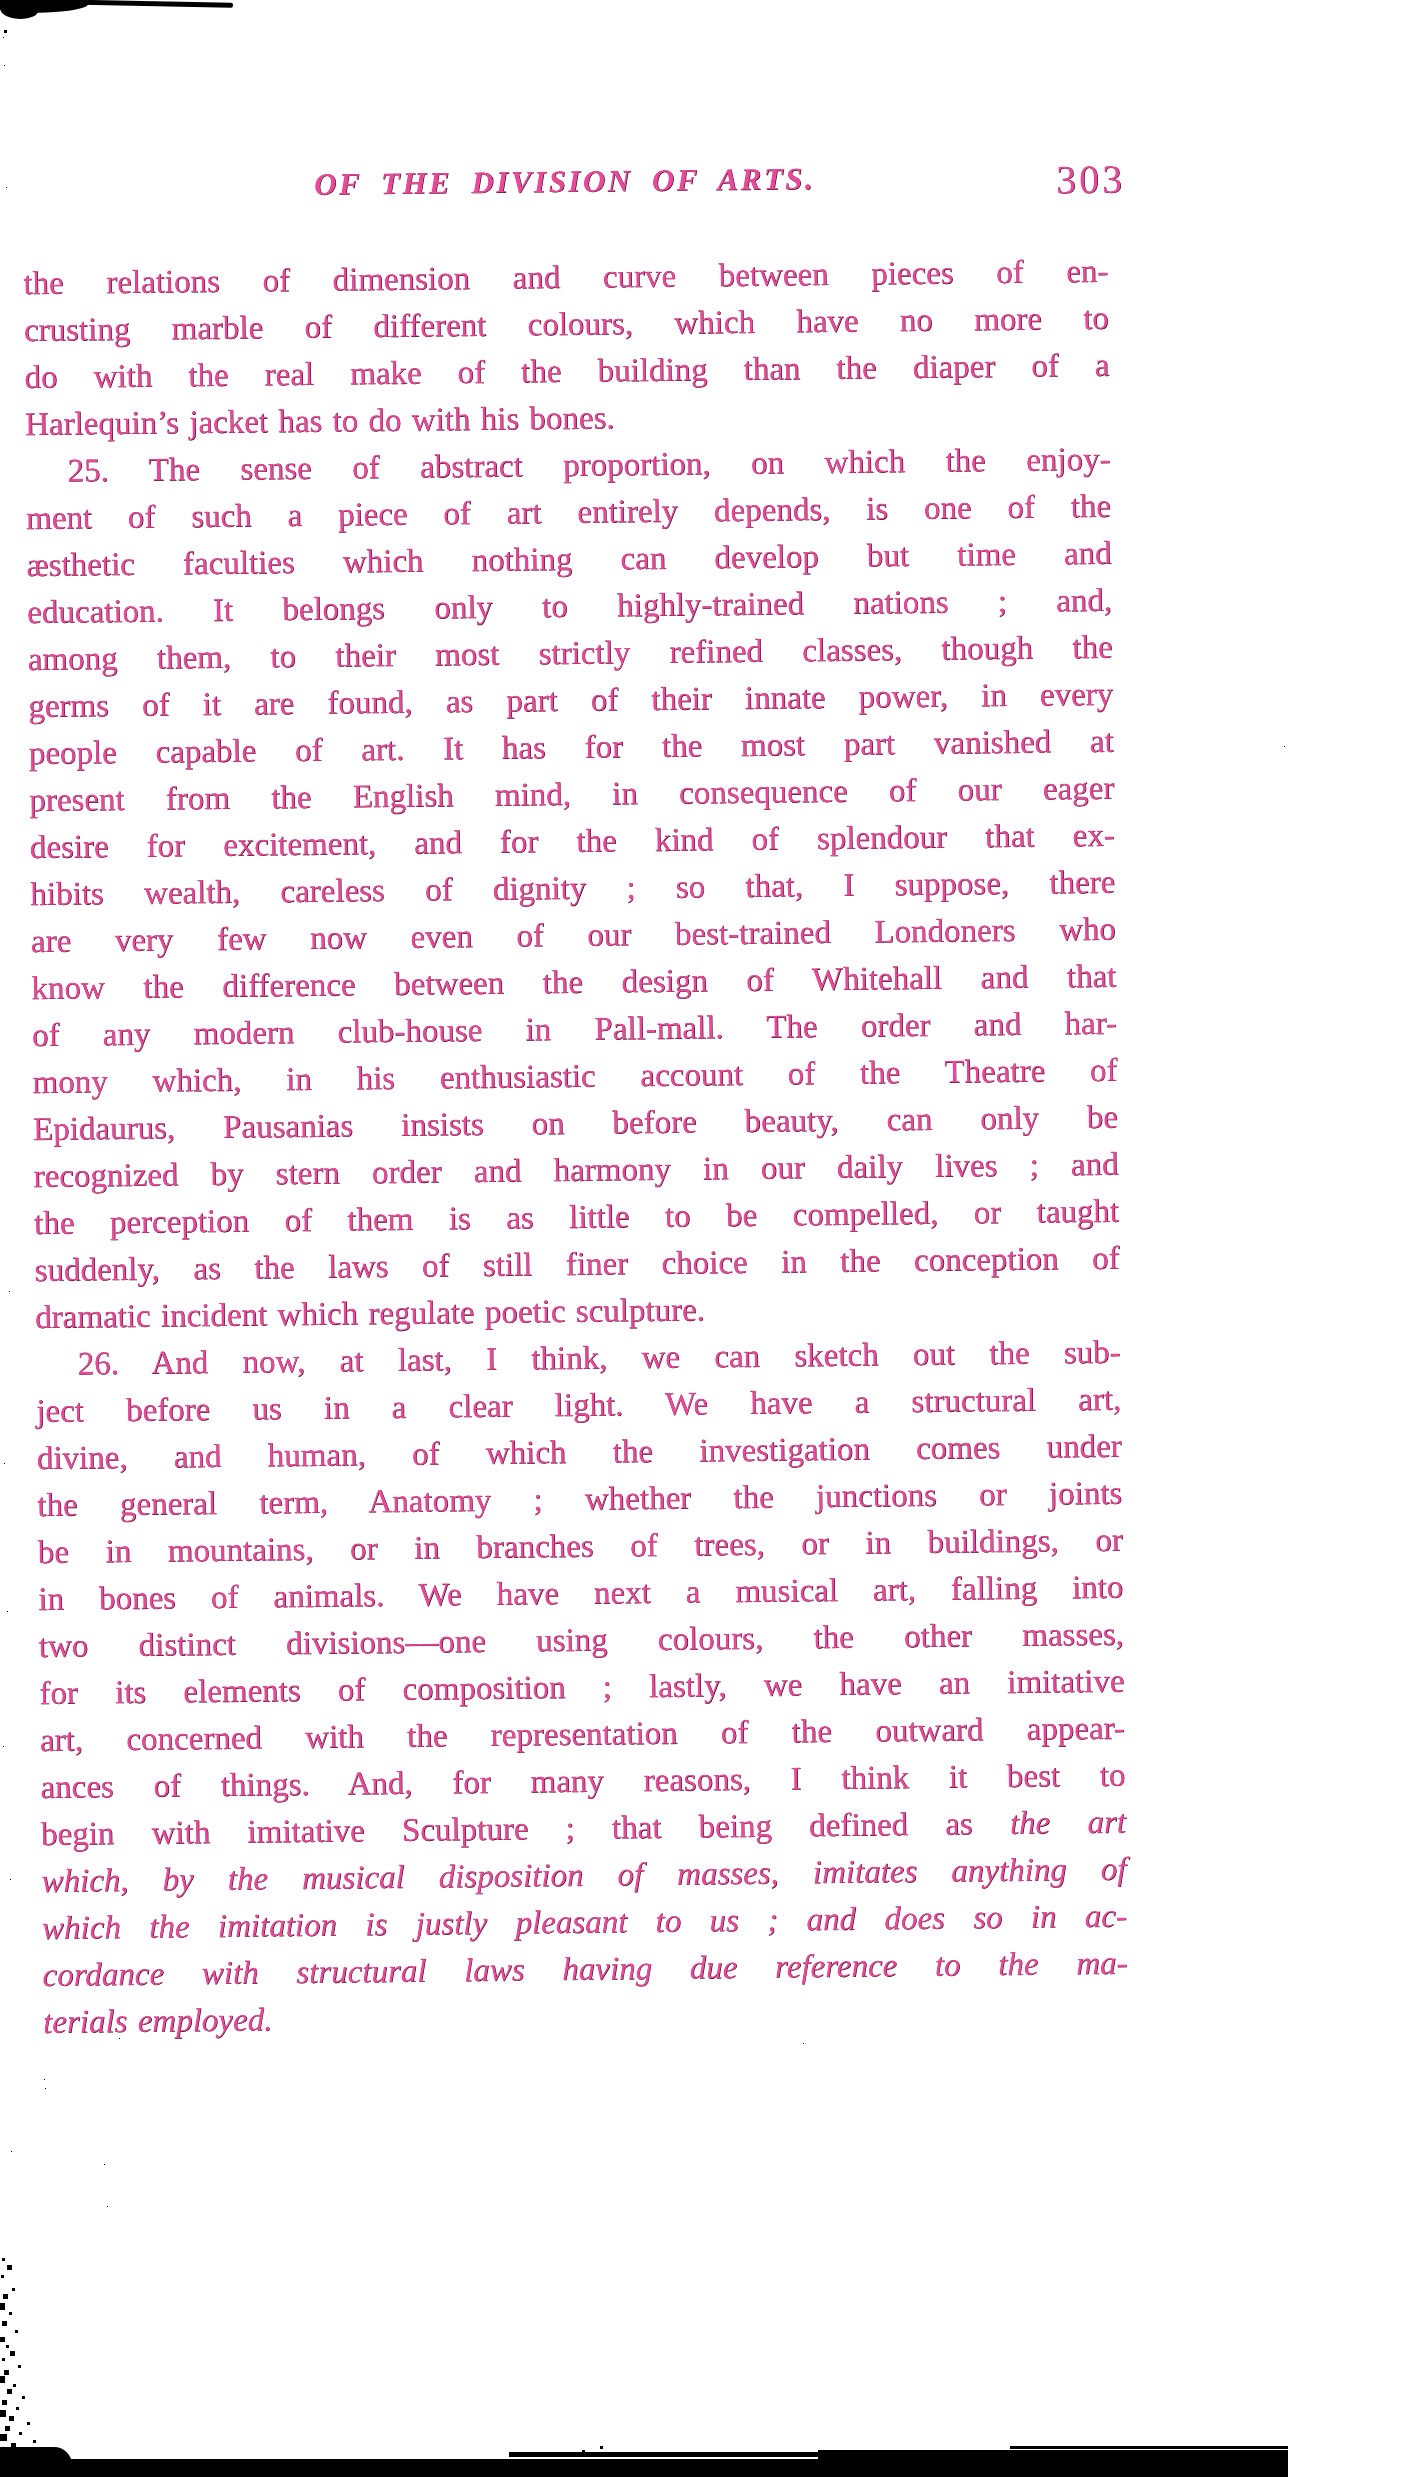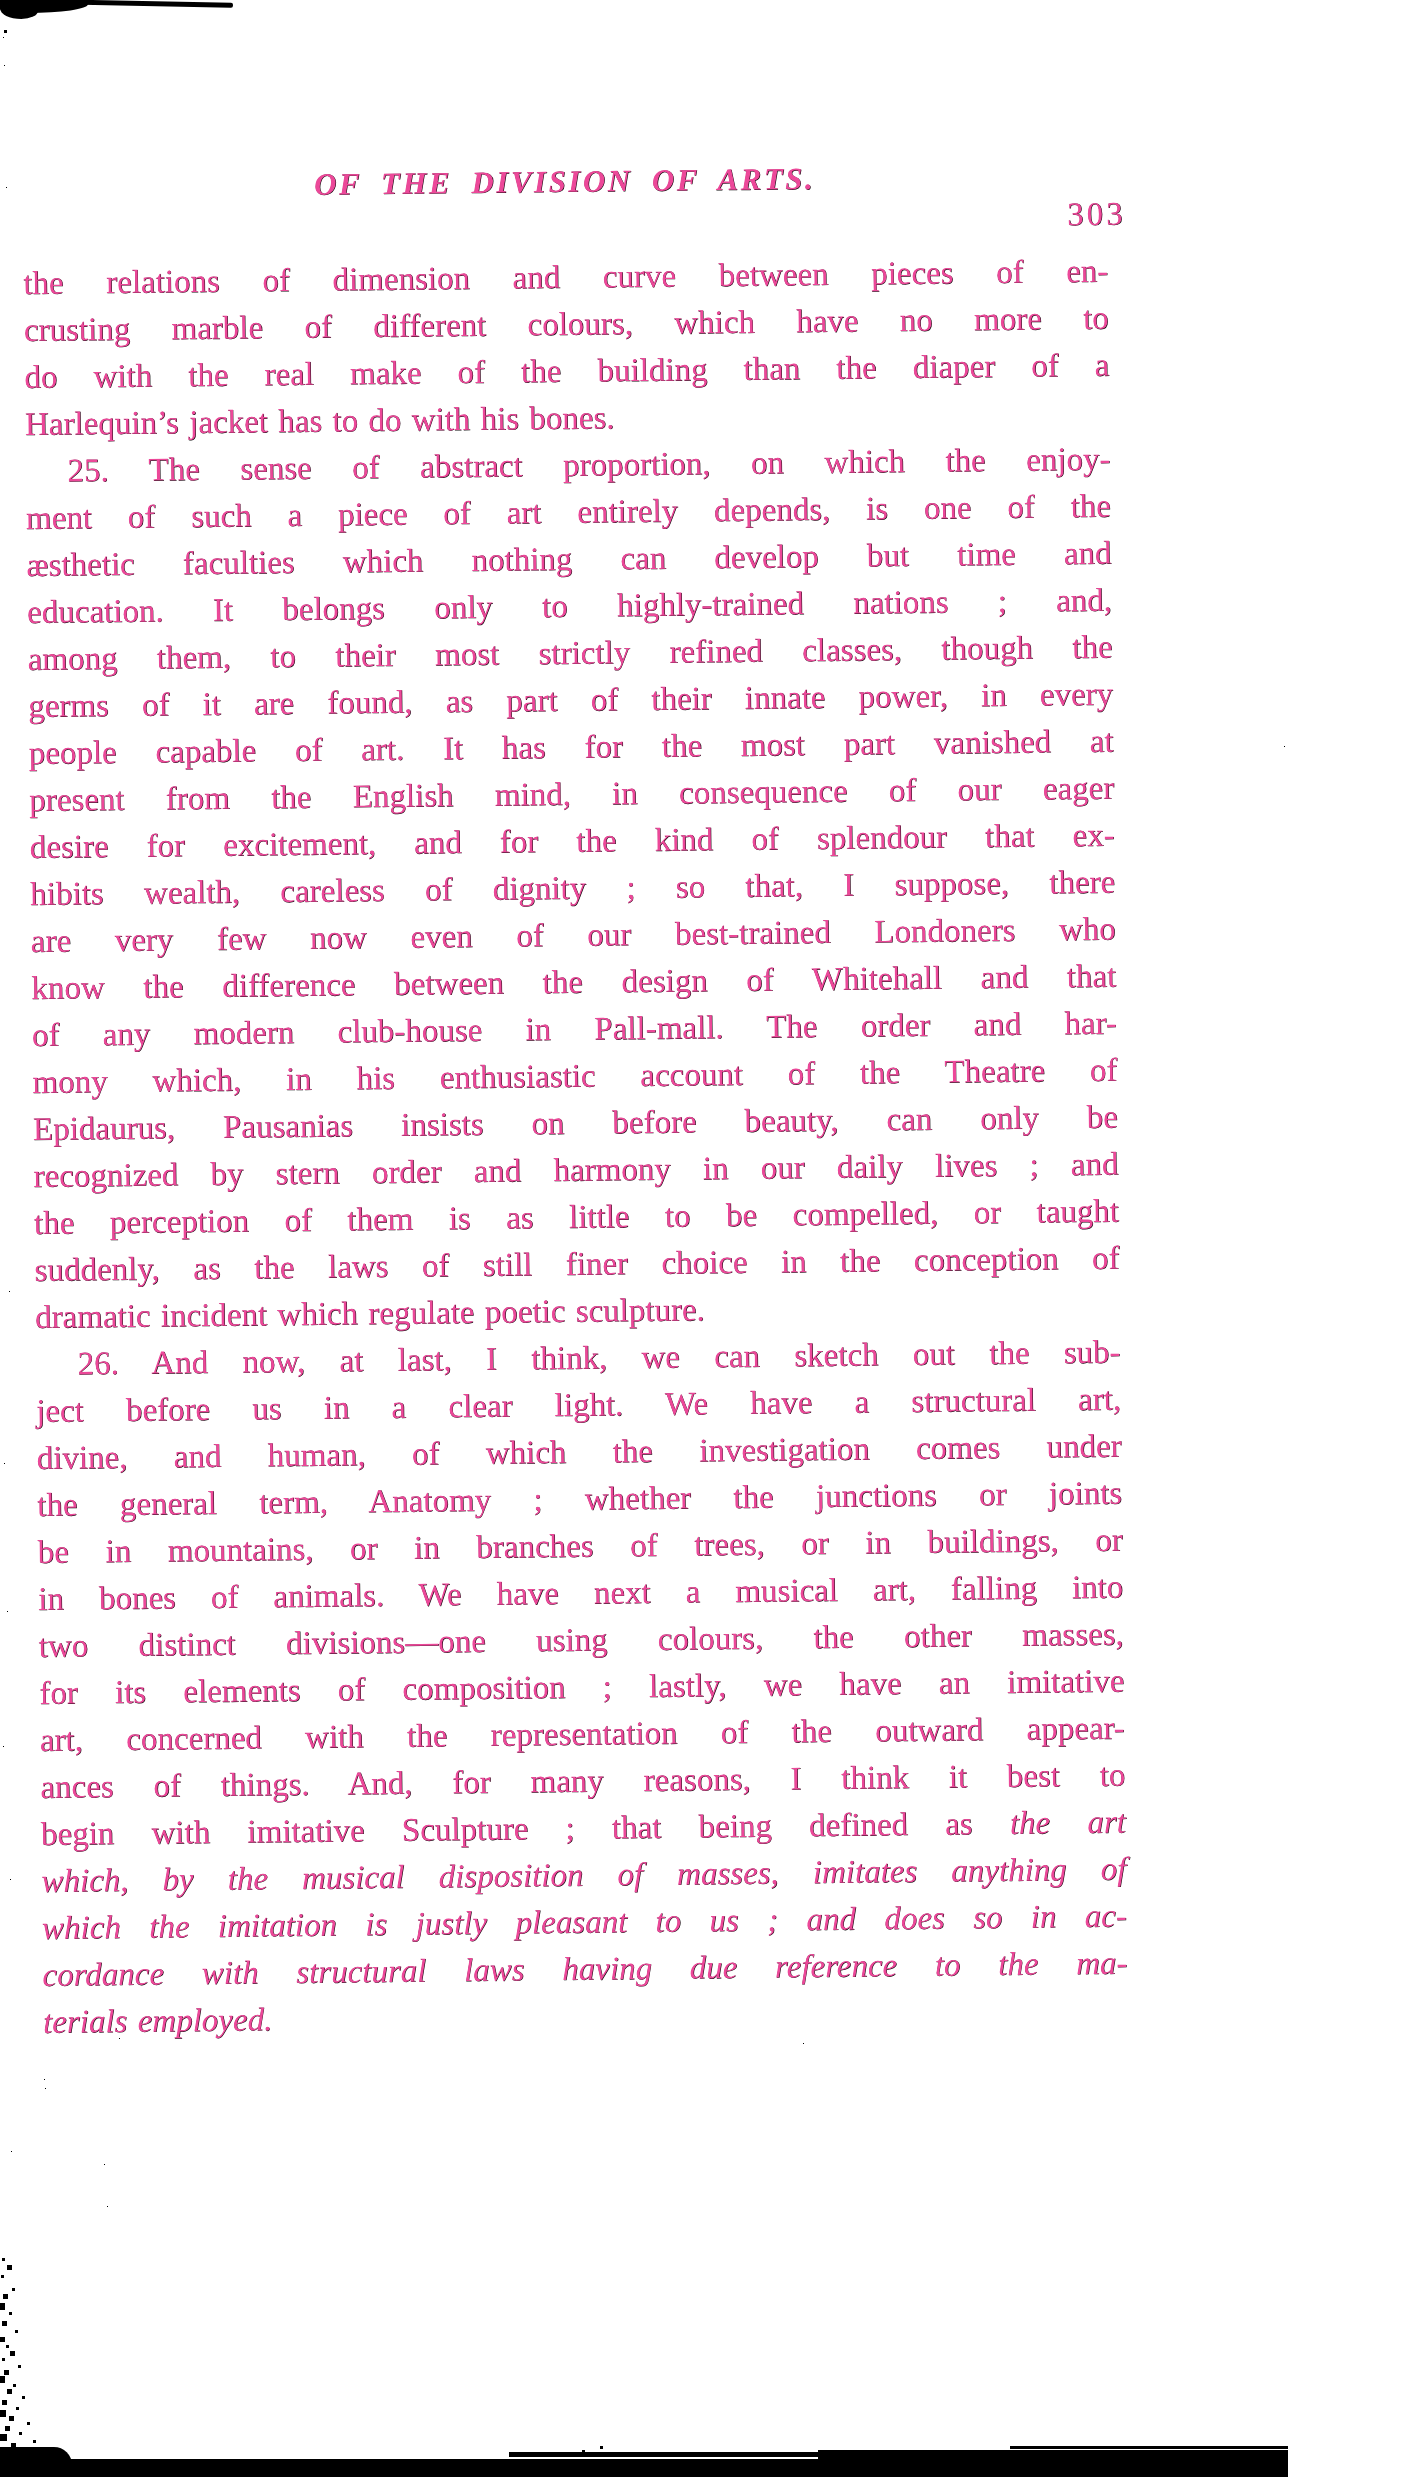--- a/index.html
+++ b/index.html
@@ -40,24 +40,23 @@
     font-size: 31px;
     letter-spacing: 2.5px;
     word-spacing: 9px;
     text-shadow: 0.5px 0.3px 0 #000;
     white-space: nowrap;
   }
   #page-number {
     position: absolute;
     right: -18px;
     top: -2px;
-    font-size: 33px;
+    font-size: 40px;
     letter-spacing: 3px;
     text-shadow: 0.5px 0.3px 0 #000;
-    margin-top: 40px;
   }
   #page-body {
     font-size: 33px;
     line-height: 47px;
     word-spacing: 2px;
     text-shadow: 0.45px 0.3px 0 #000;
   }
   .paragraph { margin: 0; }
   .line {
     text-align: justify;

